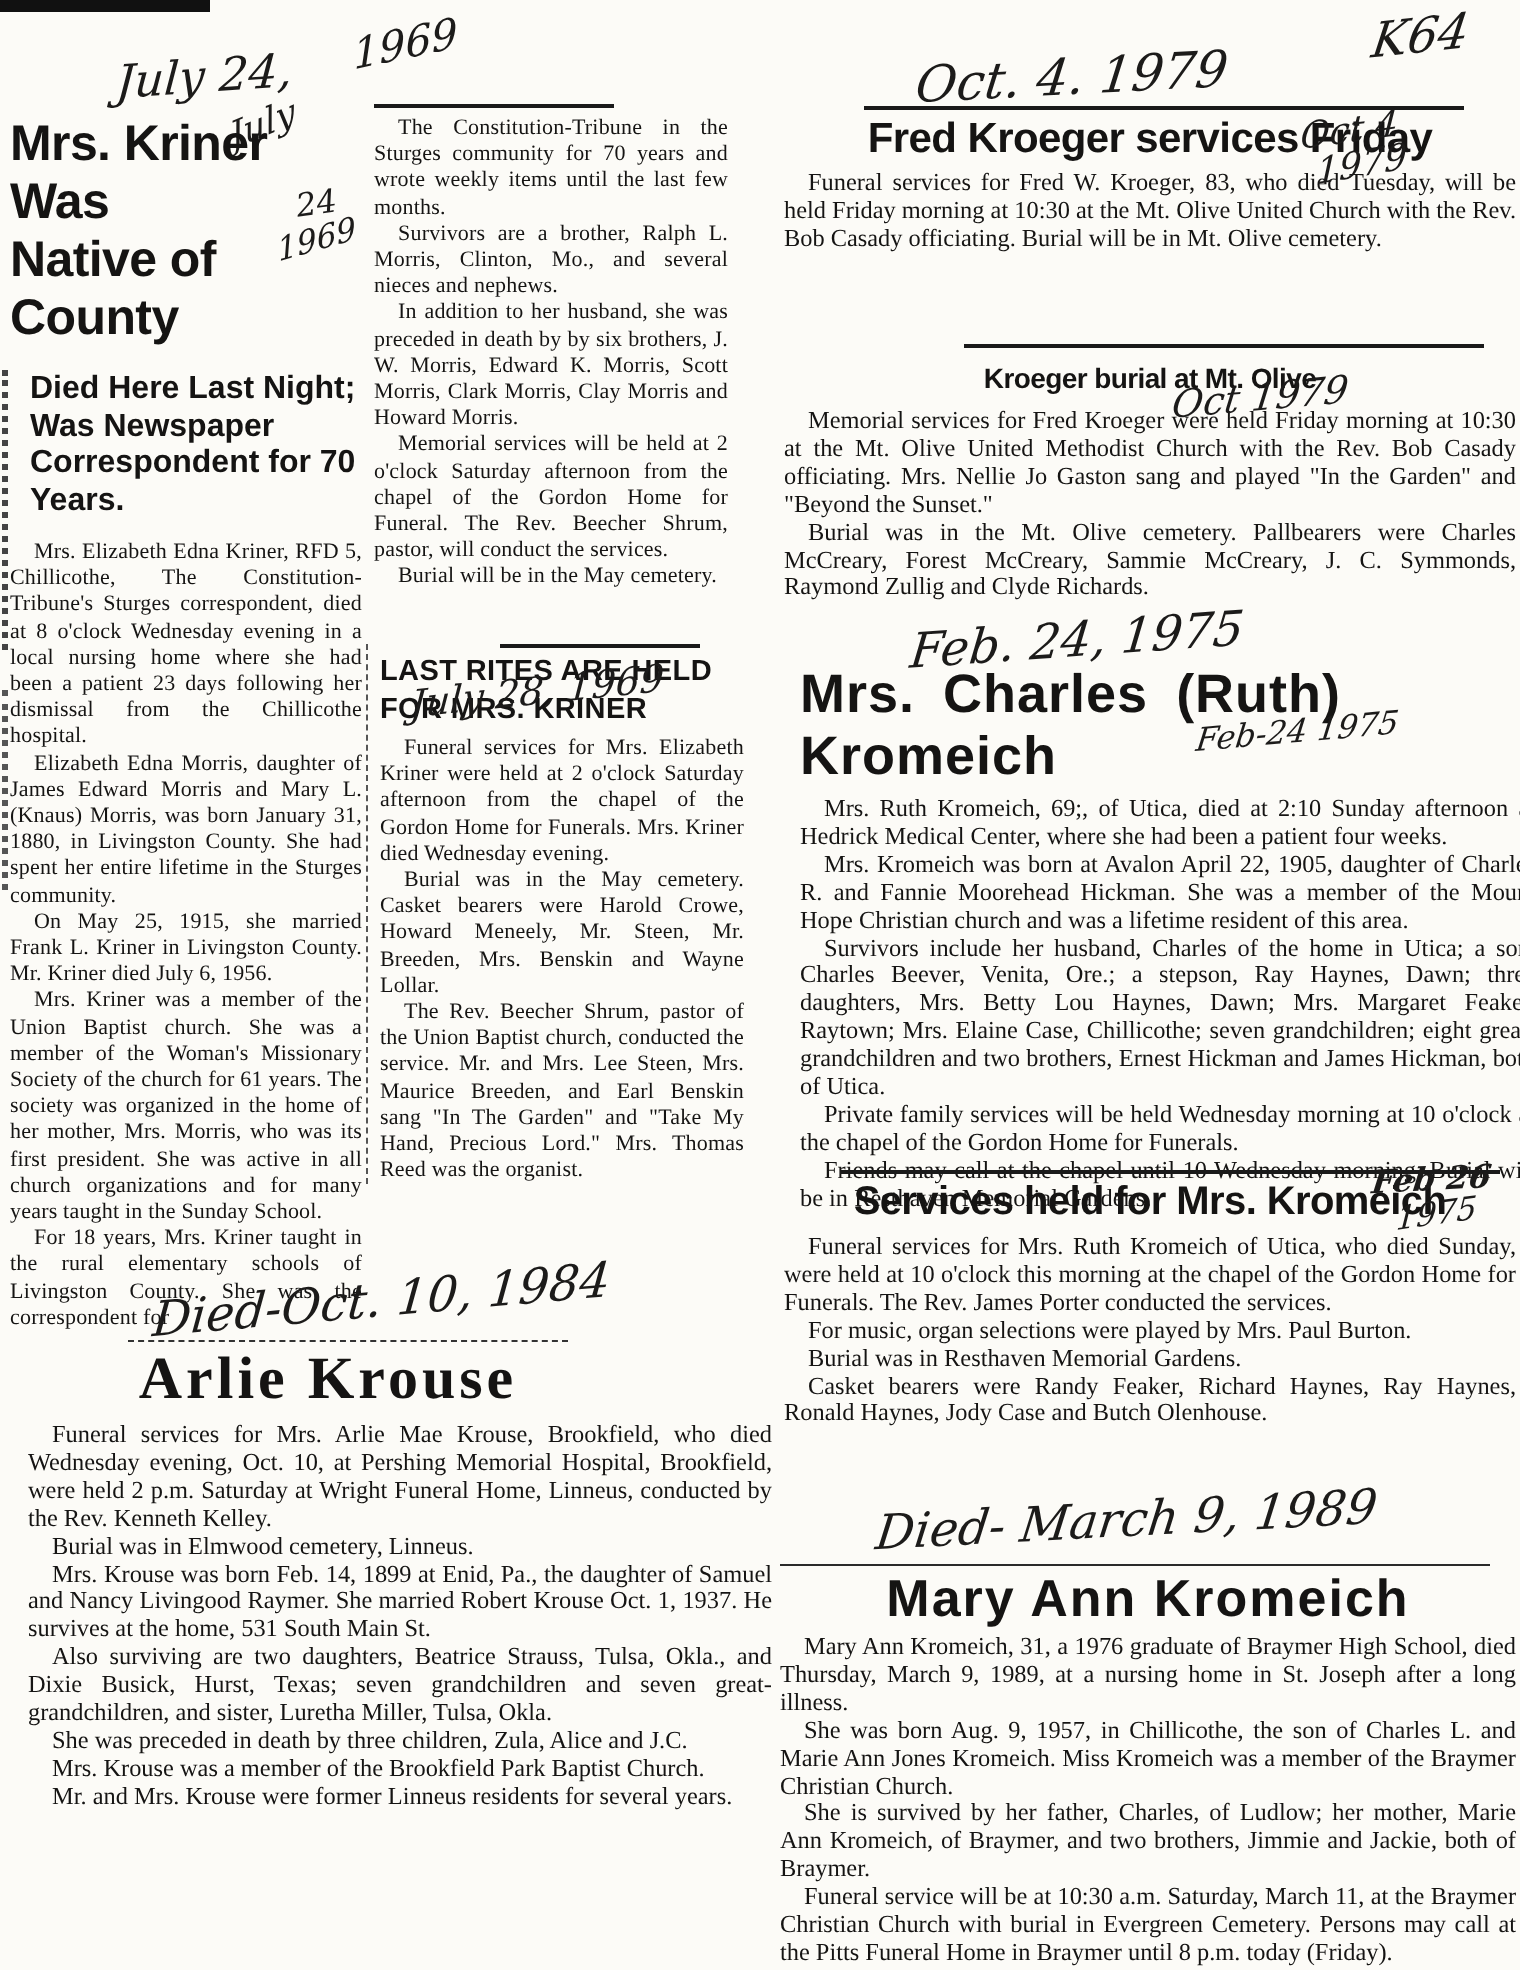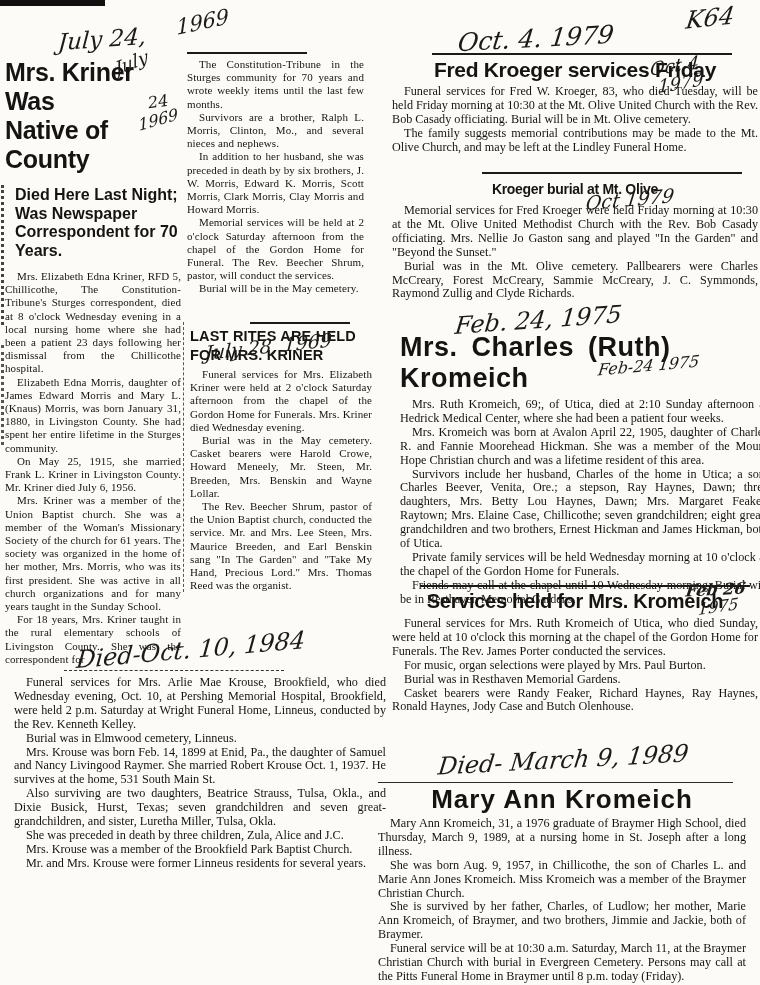--- a/index.html
+++ b/index.html
@@ -73,21 +73,20 @@
   </div>
   <div class="abs hw" style="left:205px;top:335px;font-size:19px;transform:rotate(-6deg) skewX(-10deg);">July 28, 1969</div>
 
   <div class="abs hw" style="left:458px;top:24px;font-size:25px;transform:rotate(-3deg) skewX(-10deg);">Oct. 4. 1979</div>
 
   <div class="abs" style="left:392px;top:53px;width:366px;">
     <div class="rule" style="width:300px;margin-left:40px;"></div>
     <div class="hl-sans center" style="font-size:21px;line-height:26px;margin-top:2px;">Fred Kroeger services Friday</div>
     <div class="body-col news-md" style="margin-top:2px;">
       <p>Funeral services for Fred W. Kroeger, 83, who died Tuesday, will be held Friday morning at 10:30 at the Mt. Olive United Church with the Rev. Bob Casady officiating. Burial will be in Mt. Olive cemetery.</p>
-      <p>The family suggests memorial contributions may be made to the Mt. Olive Church, and may be left at the Lindley Funeral Home.</p>
     </div>
   </div>
   <div class="abs hw" style="left:650px;top:55px;font-size:18px;transform:rotate(-8deg) skewX(-12deg);">Oct 4</div>
   <div class="abs hw" style="left:658px;top:72px;font-size:18px;transform:rotate(-10deg) skewX(-12deg);">1979</div>
 
   <div class="abs" style="left:392px;top:172px;width:366px;">
     <div class="rule" style="width:260px;margin-left:90px;"></div>
     <div class="hl-sans center" style="font-size:14px;line-height:26px;margin-top:2px;">Kroeger burial at Mt. Olive</div>
     <div class="body-col news-md" style="margin-top:2px;">
       <p>Memorial services for Fred Kroeger were held Friday morning at 10:30 at the Mt. Olive United Methodist Church with the Rev. Bob Casady officiating. Mrs. Nellie Jo Gaston sang and played "In the Garden" and "Beyond the Sunset."</p>
@@ -118,35 +117,36 @@
       <p>For music, organ selections were played by Mrs. Paul Burton.</p>
       <p>Burial was in Resthaven Memorial Gardens.</p>
       <p>Casket bearers were Randy Feaker, Richard Haynes, Ray Haynes, Ronald Haynes, Jody Case and Butch Olenhouse.</p>
     </div>
   </div>
   <div class="abs hw" style="left:686px;top:580px;font-size:16px;font-weight:bold;transform:rotate(-3deg) skewX(-10deg);">Feb 26</div>
   <div class="abs hw" style="left:698px;top:597px;font-size:16px;transform:rotate(-8deg) skewX(-12deg);">1975</div>
 
   <div class="abs hw" style="left:438px;top:746px;font-size:24px;transform:rotate(-3deg) skewX(-10deg);">Died- March 9, 1989</div>
 
-  <div class="abs" style="left:378px;top:782px;width:368px;">
+  <div class="abs" style="left:390px;top:782px;width:368px;">
     <div class="rule-thin" style="width:355px;"></div>
     <div class="hl-sans center" style="font-size:26px;line-height:30px;letter-spacing:1px;margin-top:1px;">Mary Ann Kromeich</div>
     <div class="body-col news-md" style="margin-top:3px;">
       <p>Mary Ann Kromeich, 31, a 1976 graduate of Braymer High School, died Thursday, March 9, 1989, at a nursing home in St. Joseph after a long illness.</p>
       <p>She was born Aug. 9, 1957, in Chillicothe, the son of Charles L. and Marie Ann Jones Kromeich. Miss Kromeich was a member of the Braymer Christian Church.</p>
       <p>She is survived by her father, Charles, of Ludlow; her mother, Marie Ann Kromeich, of Braymer, and two brothers, Jimmie and Jackie, both of Braymer.</p>
       <p>Funeral service will be at 10:30 a.m. Saturday, March 11, at the Braymer Christian Church with burial in Evergreen Cemetery. Persons may call at the Pitts Funeral Home in Braymer until 8 p.m. today (Friday).</p>
     </div>
   </div>
 
   <div class="abs hw" style="left:76px;top:636px;font-size:24px;transform:rotate(-5deg) skewX(-10deg);">Died-Oct. 10, 1984</div>
 
   <div class="abs" style="left:14px;top:670px;width:372px;">
     <div class="rule-thin" style="width:220px;margin-left:50px;border-top:1px dashed #333;background:none;"></div>
+    <div class="hl-serif" style="font-size:30px;line-height:34px;letter-spacing:2px;width:300px;text-align:center;margin-top:1px;">Arlie Krouse</div>
     <div class="body-col news-md" style="margin-top:4px;">
       <p>Funeral services for Mrs. Arlie Mae Krouse, Brookfield, who died Wednesday evening, Oct. 10, at Pershing Memorial Hospital, Brookfield, were held 2 p.m. Saturday at Wright Funeral Home, Linneus, conducted by the Rev. Kenneth Kelley.</p>
       <p>Burial was in Elmwood cemetery, Linneus.</p>
       <p>Mrs. Krouse was born Feb. 14, 1899 at Enid, Pa., the daughter of Samuel and Nancy Livingood Raymer. She married Robert Krouse Oct. 1, 1937. He survives at the home, 531 South Main St.</p>
       <p>Also surviving are two daughters, Beatrice Strauss, Tulsa, Okla., and Dixie Busick, Hurst, Texas; seven grandchildren and seven great-grandchildren, and sister, Luretha Miller, Tulsa, Okla.</p>
       <p>She was preceded in death by three children, Zula, Alice and J.C.</p>
       <p>Mrs. Krouse was a member of the Brookfield Park Baptist Church.</p>
       <p>Mr. and Mrs. Krouse were former Linneus residents for several years.</p>
     </div>
   </div>

